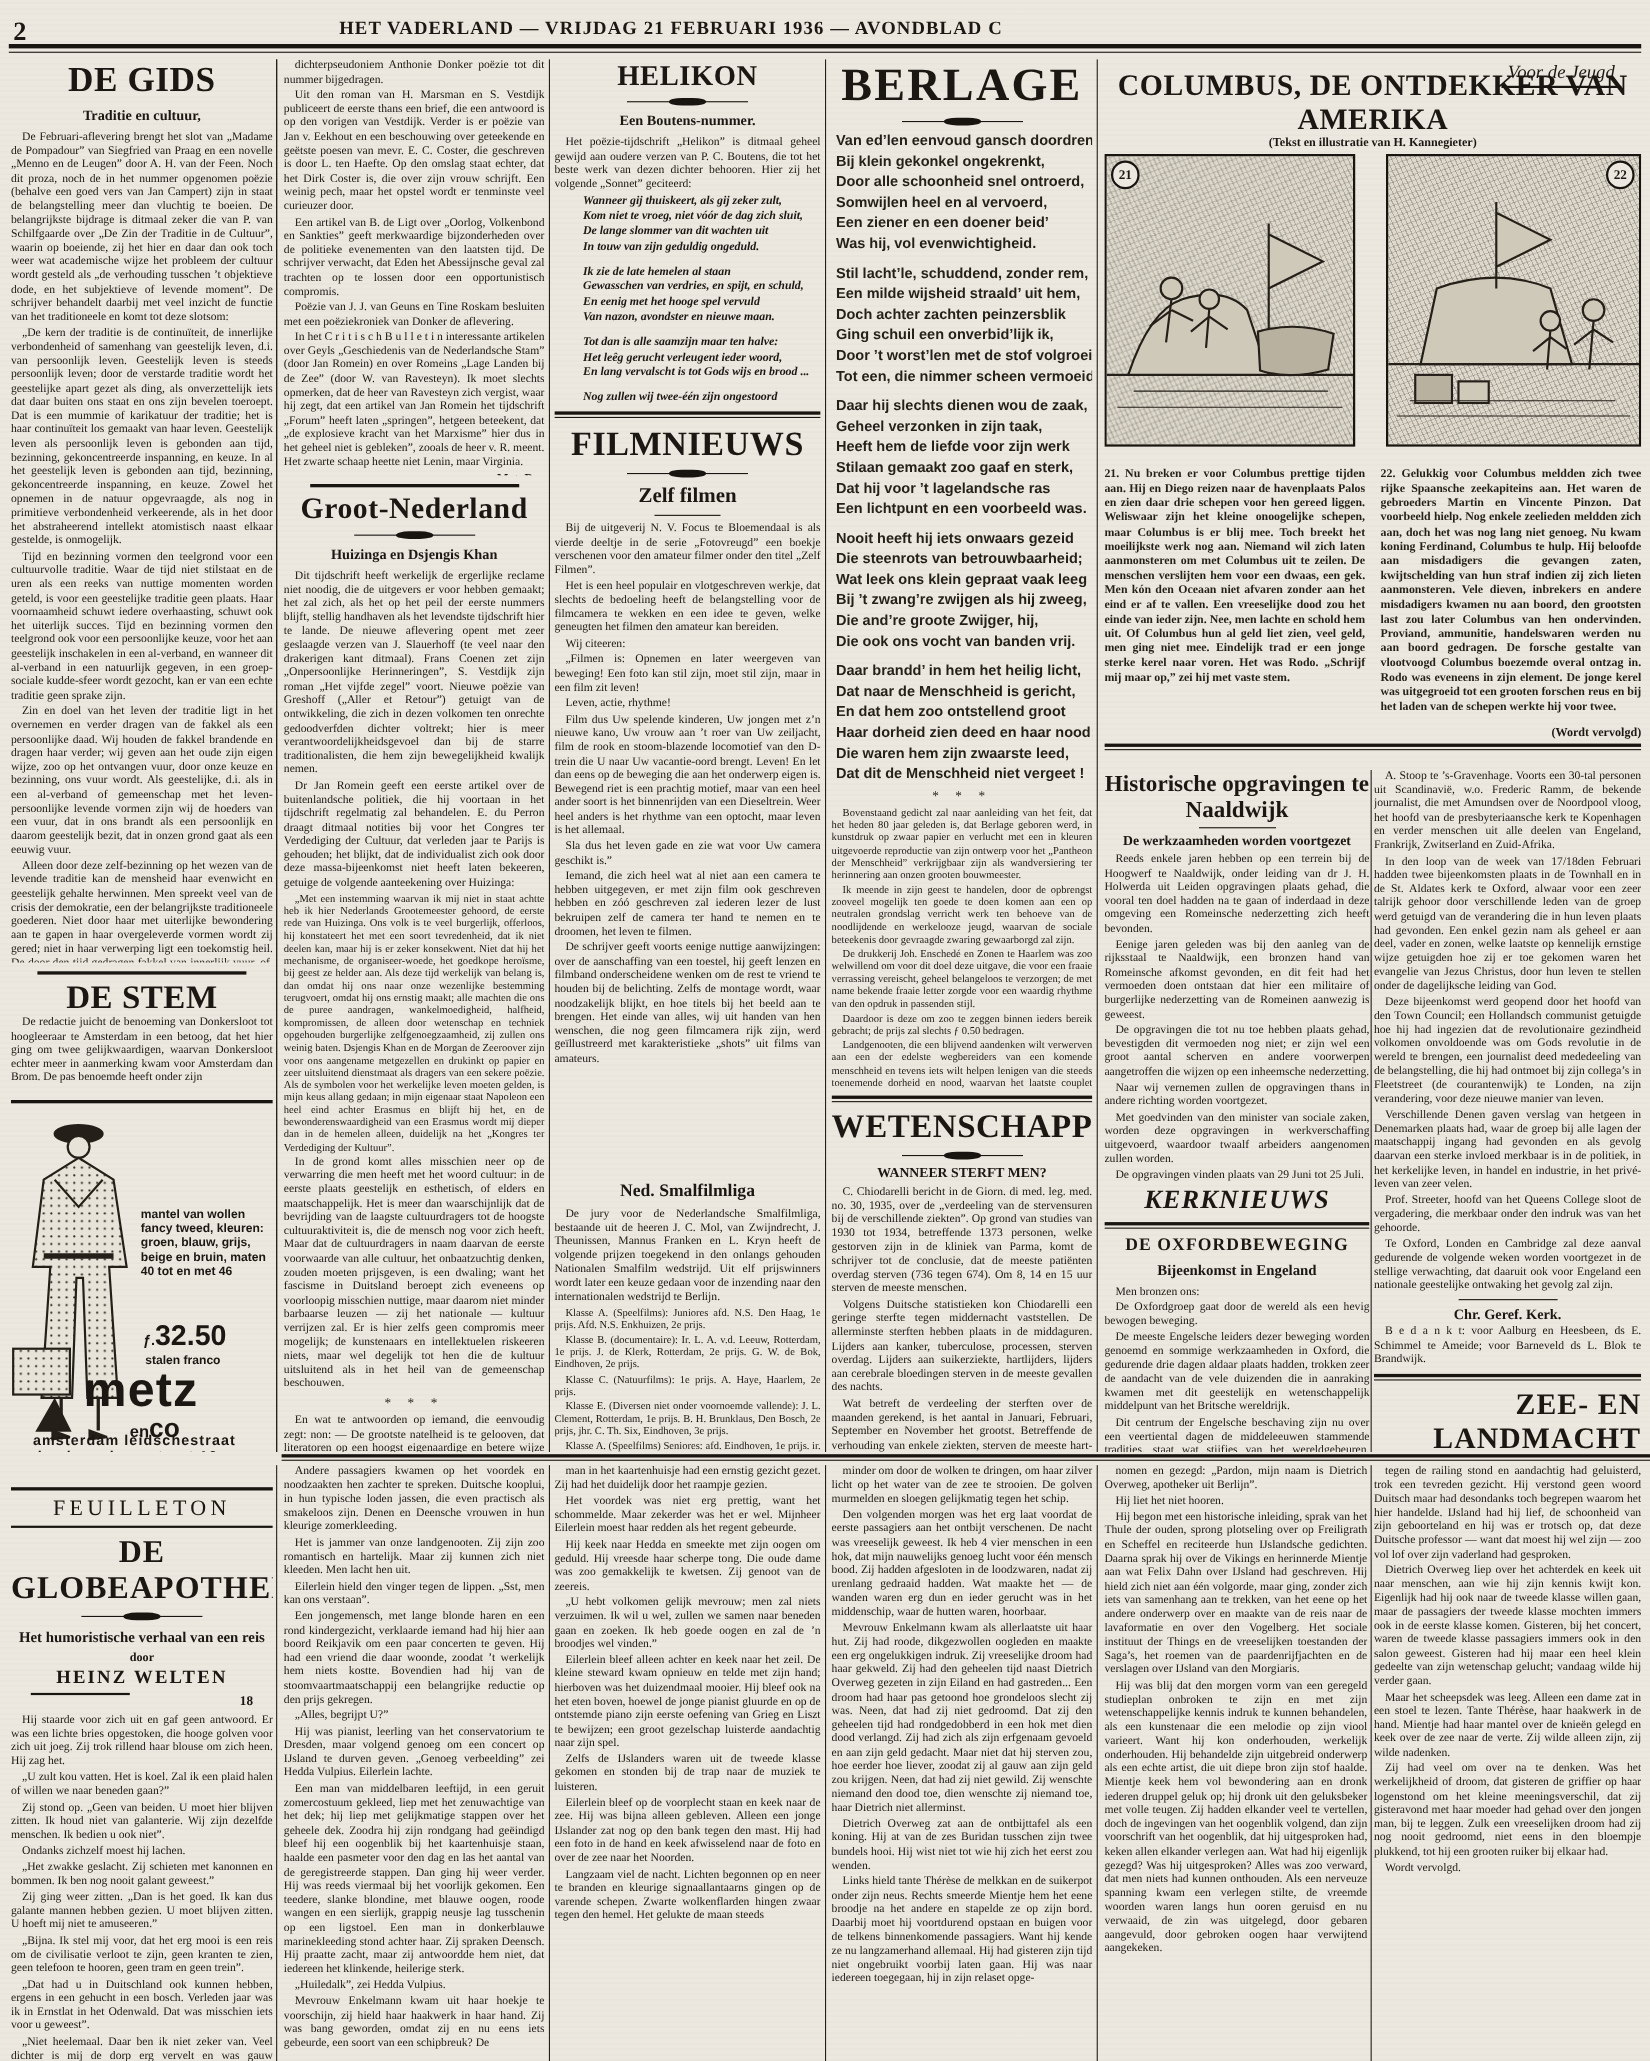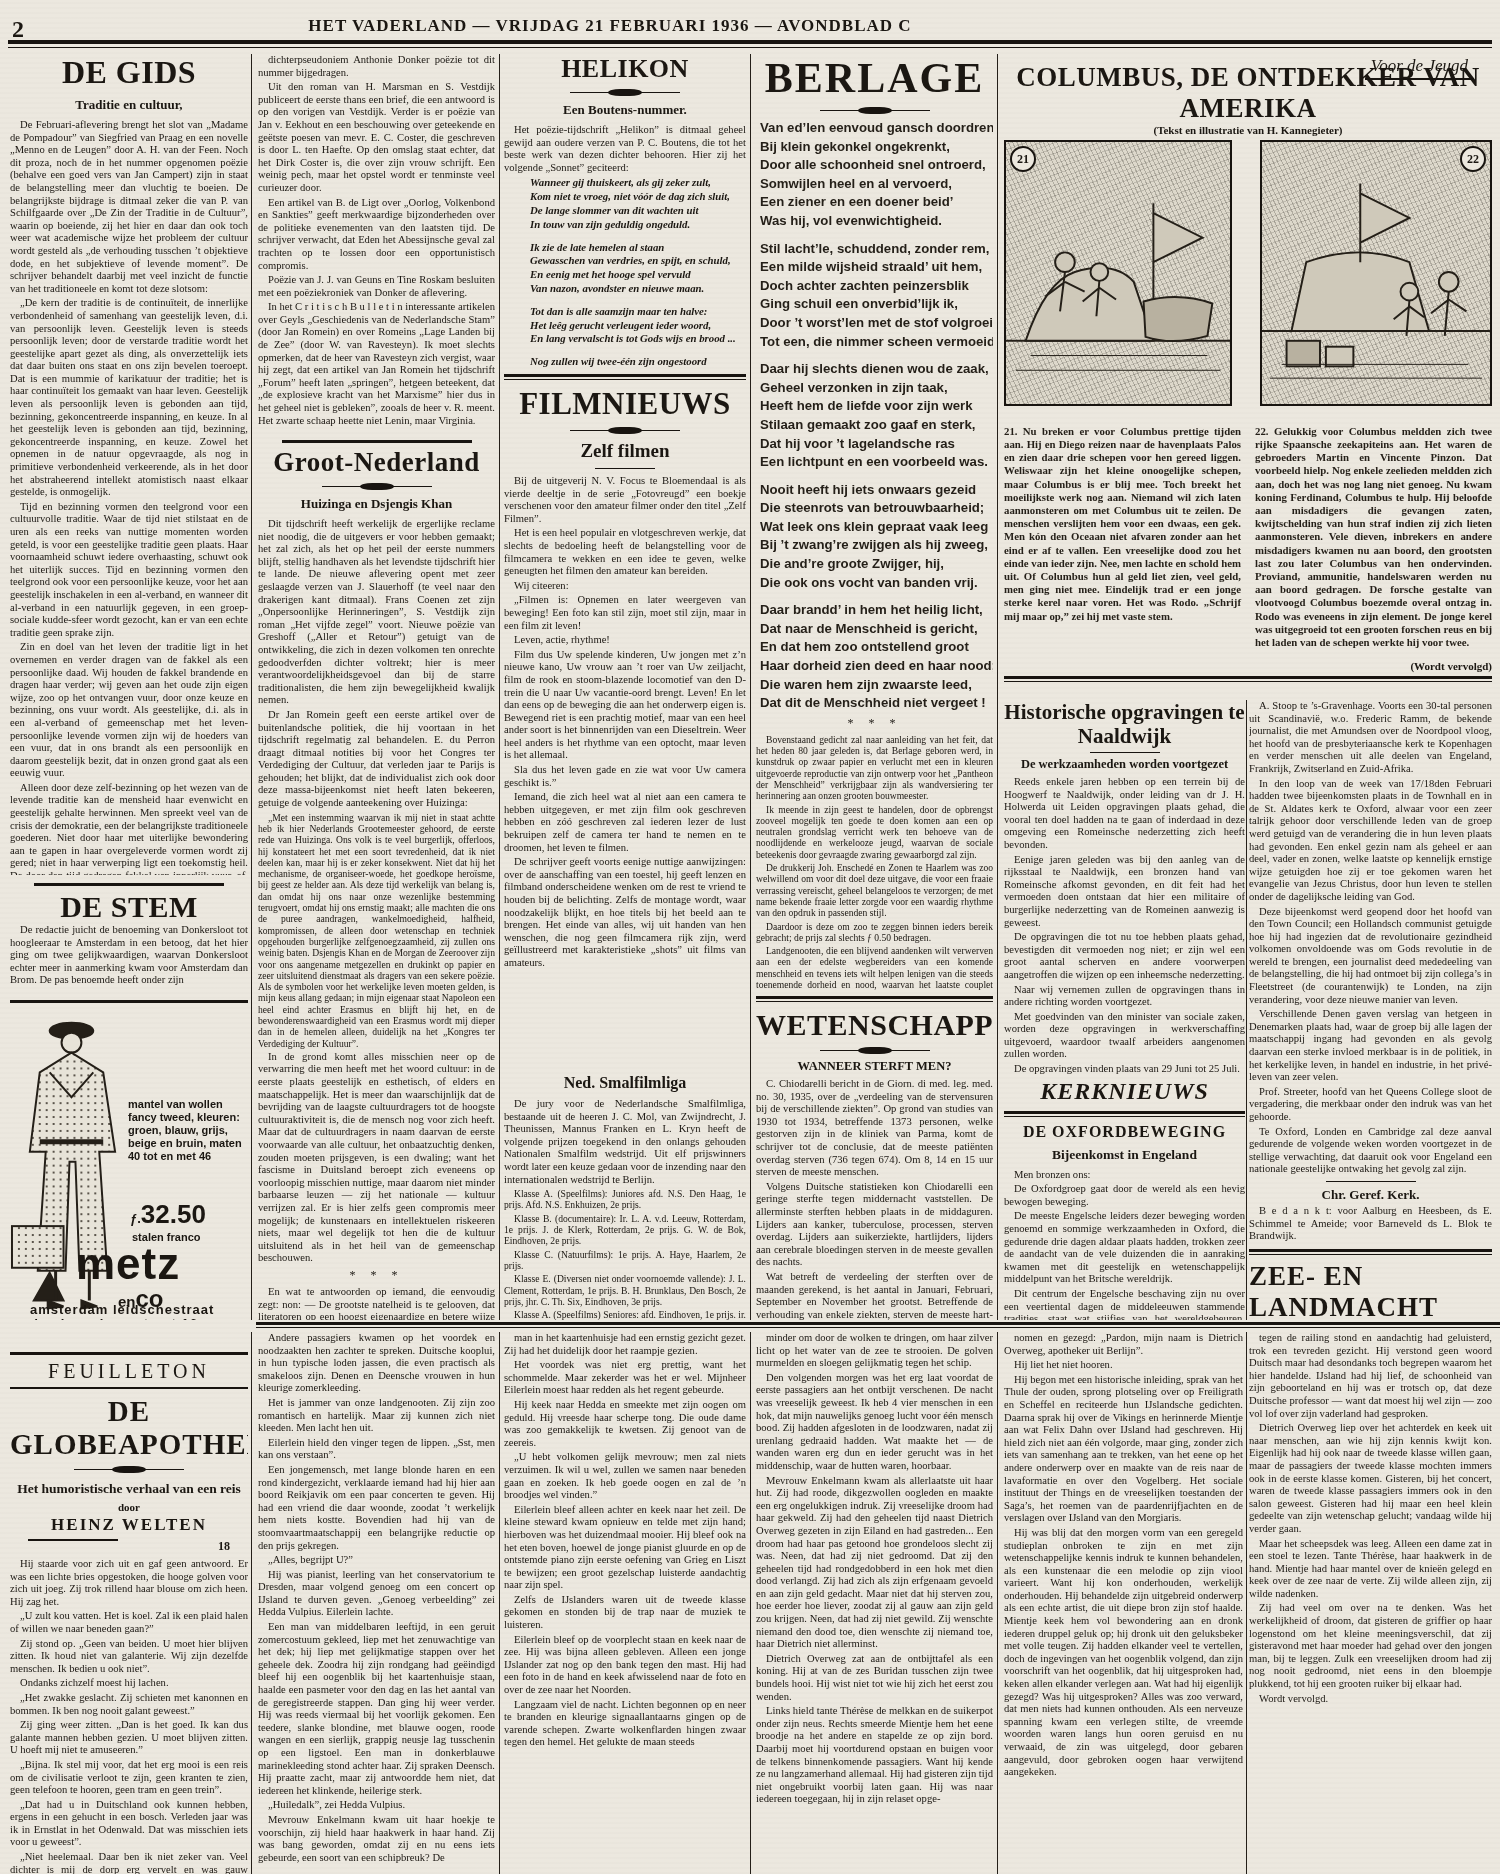--- a/index.html
+++ b/index.html
@@ -103,21 +103,21 @@
   .f6{left:1249px;width:243px;}
   .fvr{position:absolute;width:1px;background:#241f19;top:1332px;bottom:0;}
   .feulabel{text-align:center;font-size:20px;letter-spacing:4px;border-bottom:2px solid #181410;padding-bottom:4px;}
   .feutitle{font-weight:bold;text-align:center;font-size:29px;letter-spacing:1px;margin-top:6px;}
   .feusub{font-weight:bold;text-align:center;font-size:13.5px;margin-top:8px;}
   .feudoor{text-align:center;font-weight:bold;font-size:11px;margin-top:4px;}
   .feuauth{text-align:center;font-weight:bold;font-size:17px;letter-spacing:2px;margin-top:2px;}
   .feunum{display:flex;justify-content:space-between;align-items:flex-start;margin:4px 18px;}
   .feunum .rl{height:2px;background:#181410;width:90px;}
   .feunum .nn{font-weight:bold;font-size:12px;}
-  .zee-t{font-weight:bold;font-size:27px;text-align:left;letter-spacing:1px;}
+  .zee-t{font-weight:bold;font-size:27px;text-align:right;letter-spacing:1px;}
   .naald-t{font-weight:bold;font-size:21px;text-align:center;line-height:24px;}
   .smallcaps-sub{font-weight:bold;text-align:center;font-size:12.5px;margin:4px 0;}
 </style>
 </head>
 <body>
 
 <div class="page">
 
   <div class="mast">
     <div class="pageno">2</div>

